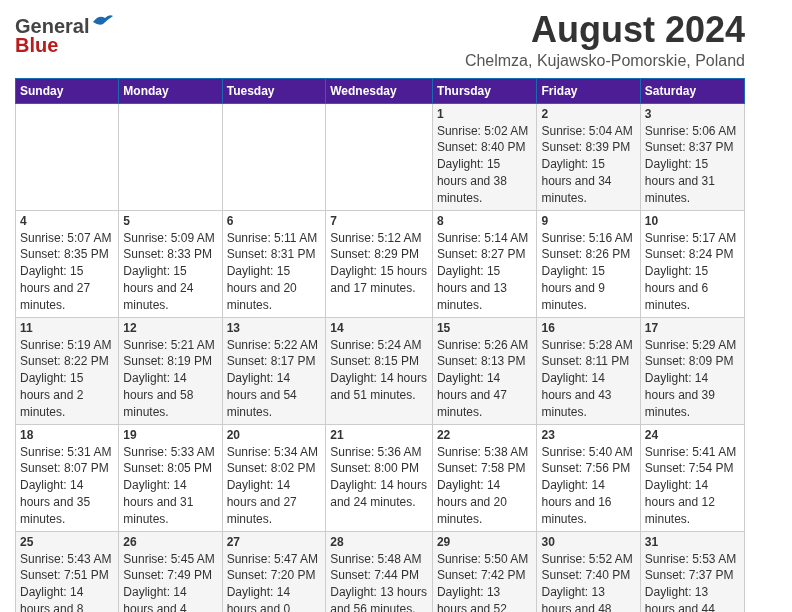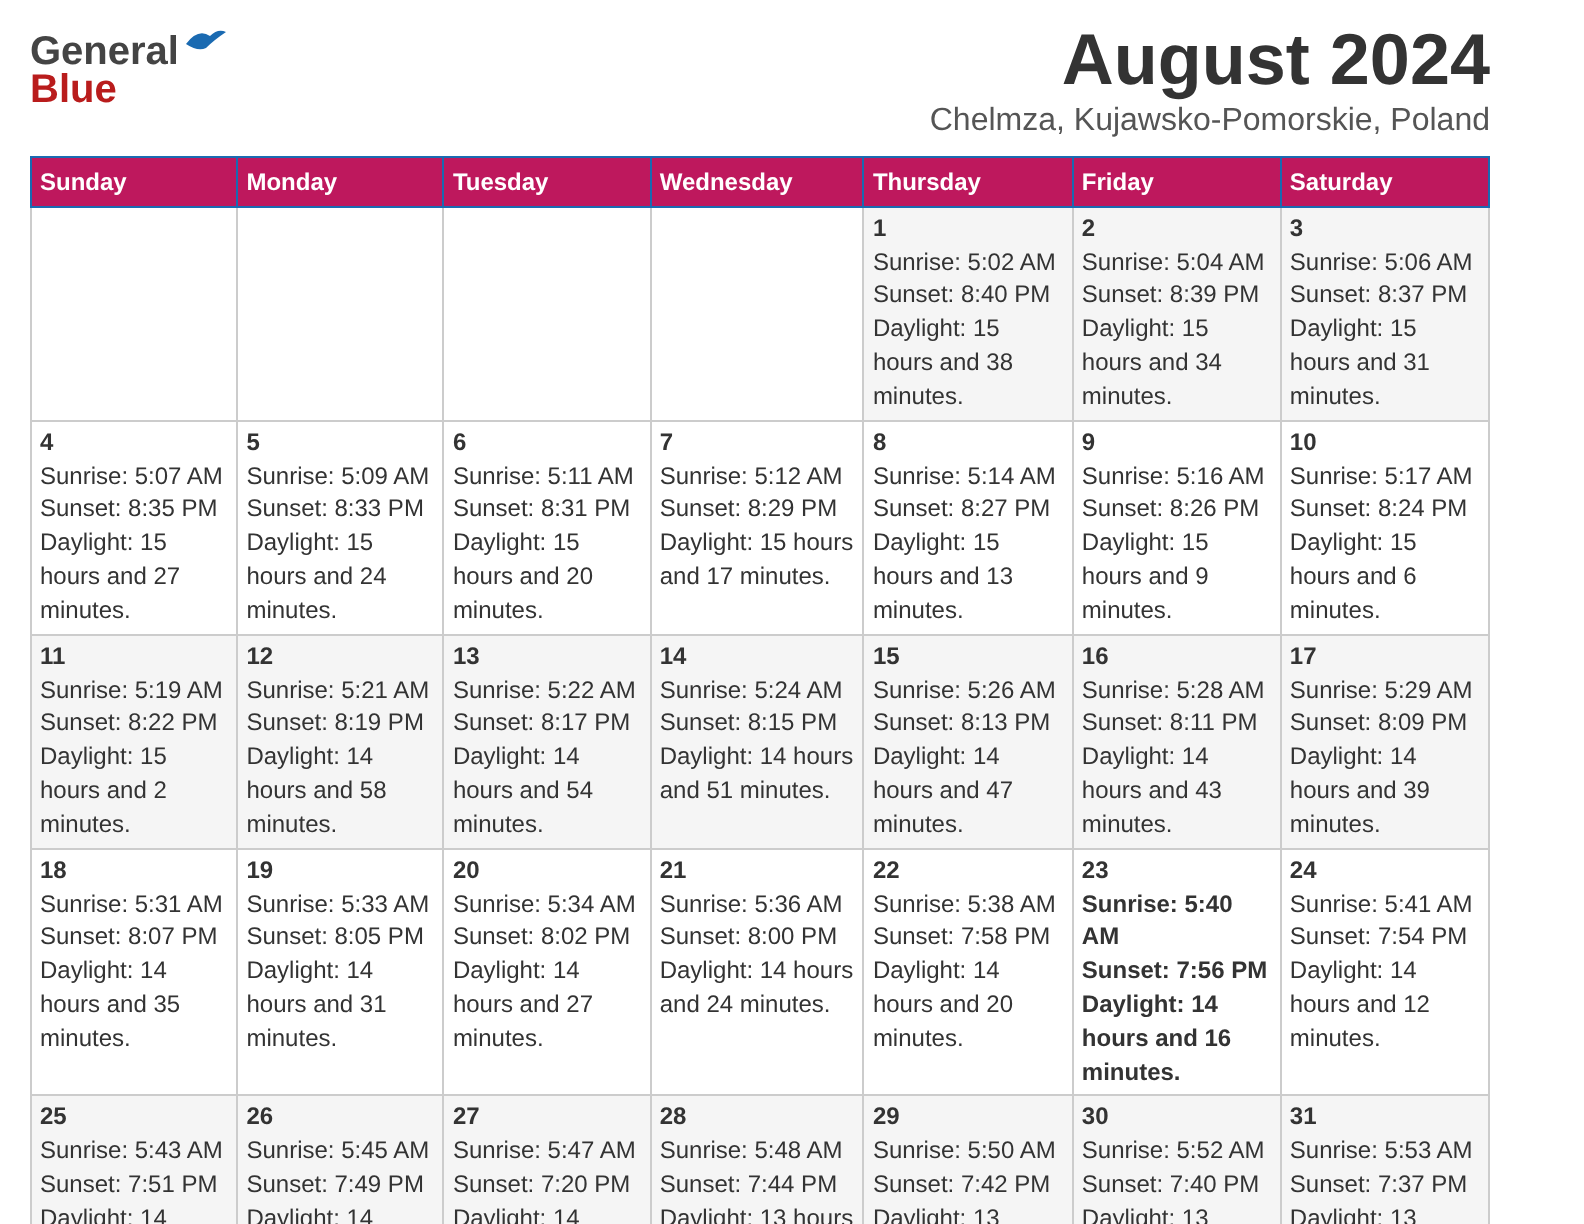--- a/index.html
+++ b/index.html
@@ -39,21 +39,21 @@
       font-size: 16px;
       color: #555;
       margin-top: 2px;
     }
     .calendar {
       width: 100%;
       border-collapse: collapse;
       font-size: 10.5px;
     }
     .calendar thead th {
-      background: #be185d;
+      background: #4c1d95;
       color: #fff;
       padding: 5px 4px;
       text-align: left;
       font-size: 12px;
       font-weight: bold;
       border: 1px solid #1a6ab1;
     }
     .calendar tbody td {
       border: 1px solid #ccc;
       vertical-align: top;
@@ -277,21 +277,21 @@
 Daylight: 14 hours and 24 minutes.</div>
           </td>
           <td>
             <span class="day-number">22</span>
             <div class="day-info" style="white-space: pre-line;">Sunrise: 5:38 AM
 Sunset: 7:58 PM
 Daylight: 14 hours and 20 minutes.</div>
           </td>
           <td>
             <span class="day-number">23</span>
-            <div class="day-info" style="white-space: pre-line; font-weight: bold;">Sunrise: 5:40 AM
+            <div class="day-info" style="white-space: pre-line;">Sunrise: 5:40 AM
 Sunset: 7:56 PM
 Daylight: 14 hours and 16 minutes.</div>
           </td>
           <td>
             <span class="day-number">24</span>
             <div class="day-info" style="white-space: pre-line;">Sunrise: 5:41 AM
 Sunset: 7:54 PM
 Daylight: 14 hours and 12 minutes.</div>
           </td>
         </tr>

